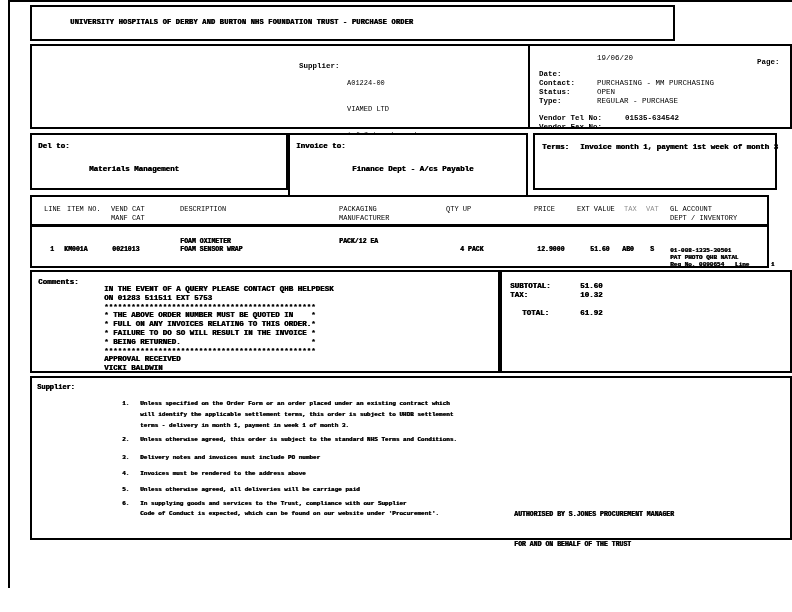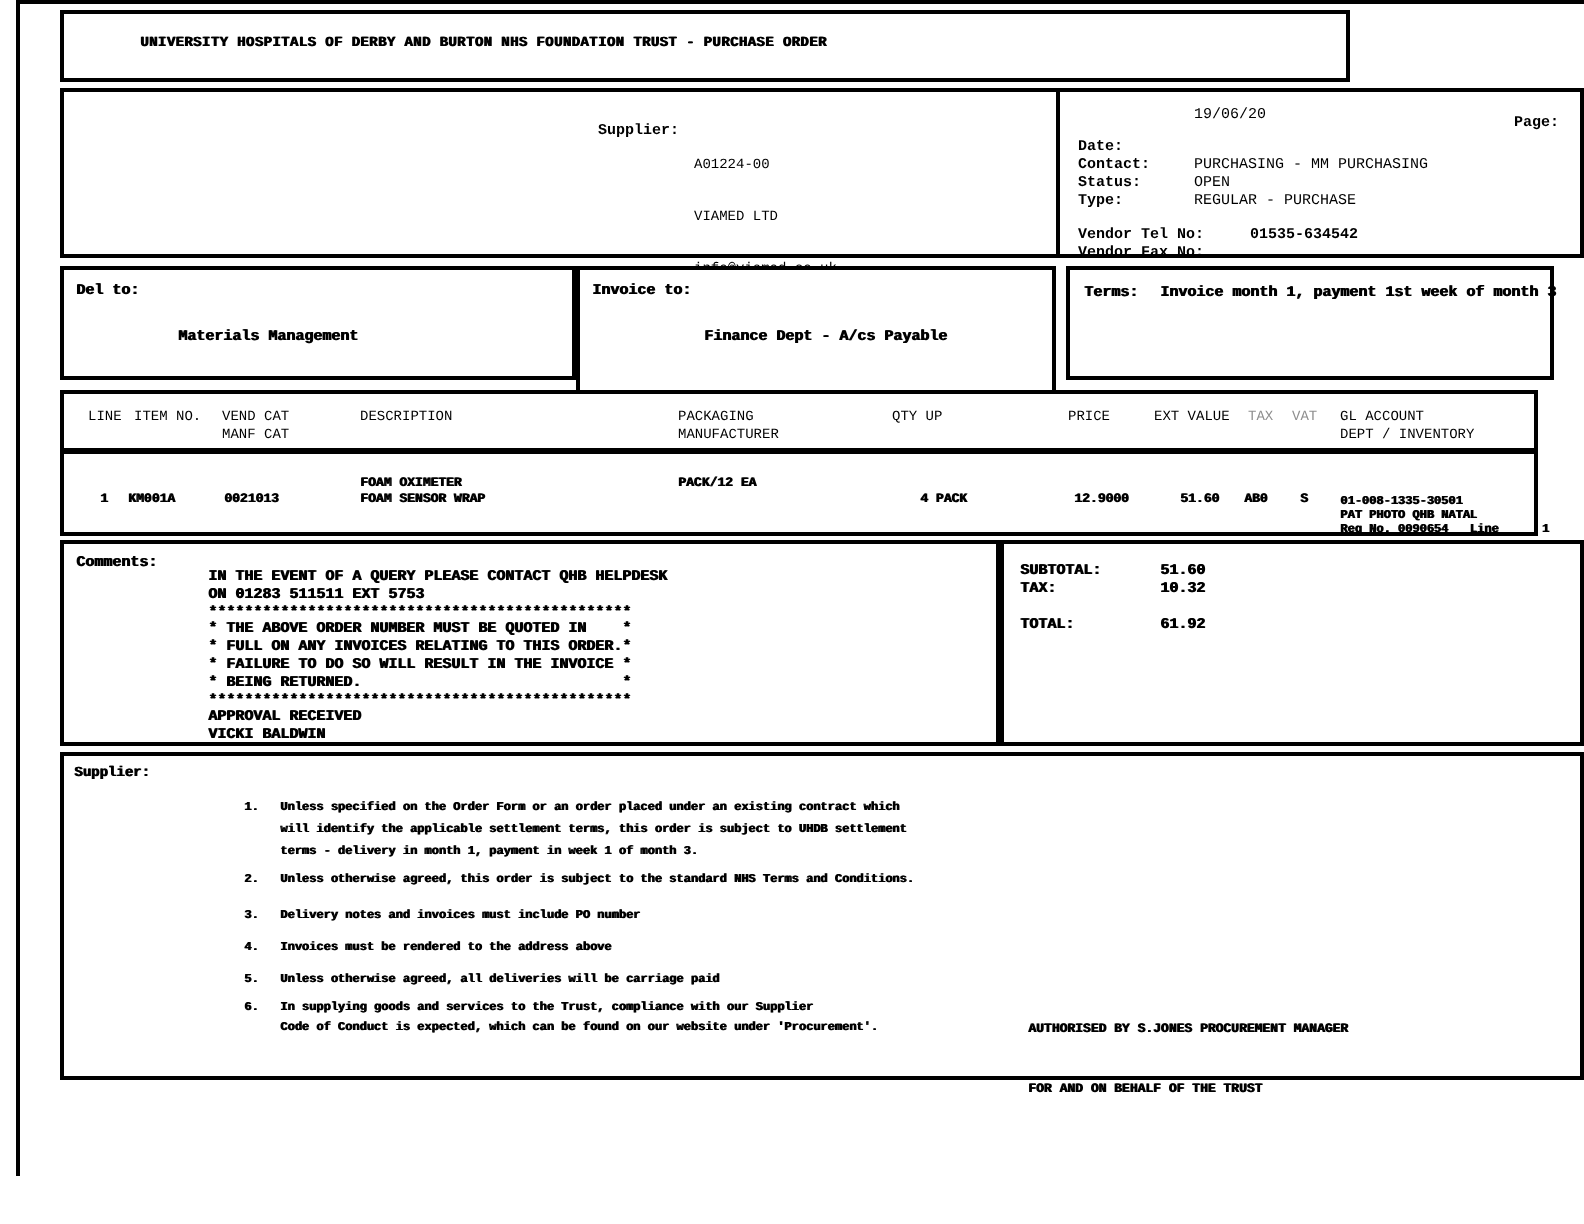--- a/index.html
+++ b/index.html
@@ -137,21 +137,21 @@
 ***********************************************
 APPROVAL RECEIVED
 VICKI BALDWIN</div>
 </div>
 
 <div class="box" style="left:500px; top:270px; width:292px; height:103px;">
   <span class="abs xb f75" style="left:8px; top:10px;">SUBTOTAL:</span>
   <span class="abs xb f75" style="left:78px; top:10px;">51.60</span>
   <span class="abs xb f75" style="left:8px; top:19px;">TAX:</span>
   <span class="abs xb f75" style="left:78px; top:19px;">10.32</span>
-  <span class="abs xb f75" style="left:8px; top:37px;">TOTAL:</span>
+  <span class="abs xb f75" style="left:20px; top:37px;">TOTAL:</span>
   <span class="abs xb f75" style="left:78px; top:37px;">61.92</span>
 </div>
 
 <div class="box" style="left:30px; top:376px; width:762px; height:164px;">
   <span class="abs xb f7" style="left:5px; top:5px;">Supplier:</span>
   <div class="abs xb" style="left:90px; top:20px; font-size:6px; line-height:11px;">1.   Unless specified on the Order Form or an order placed under an existing contract which
      will identify the applicable settlement terms, this order is subject to UHDB settlement
      terms - delivery in month 1, payment in week 1 of month 3.</div>
   <div class="abs xb" style="left:90px; top:56px; font-size:6px; line-height:11px;">2.   Unless otherwise agreed, this order is subject to the standard NHS Terms and Conditions.</div>
   <div class="abs xb" style="left:90px; top:74px; font-size:6px; line-height:11px;">3.   Delivery notes and invoices must include PO number</div>

